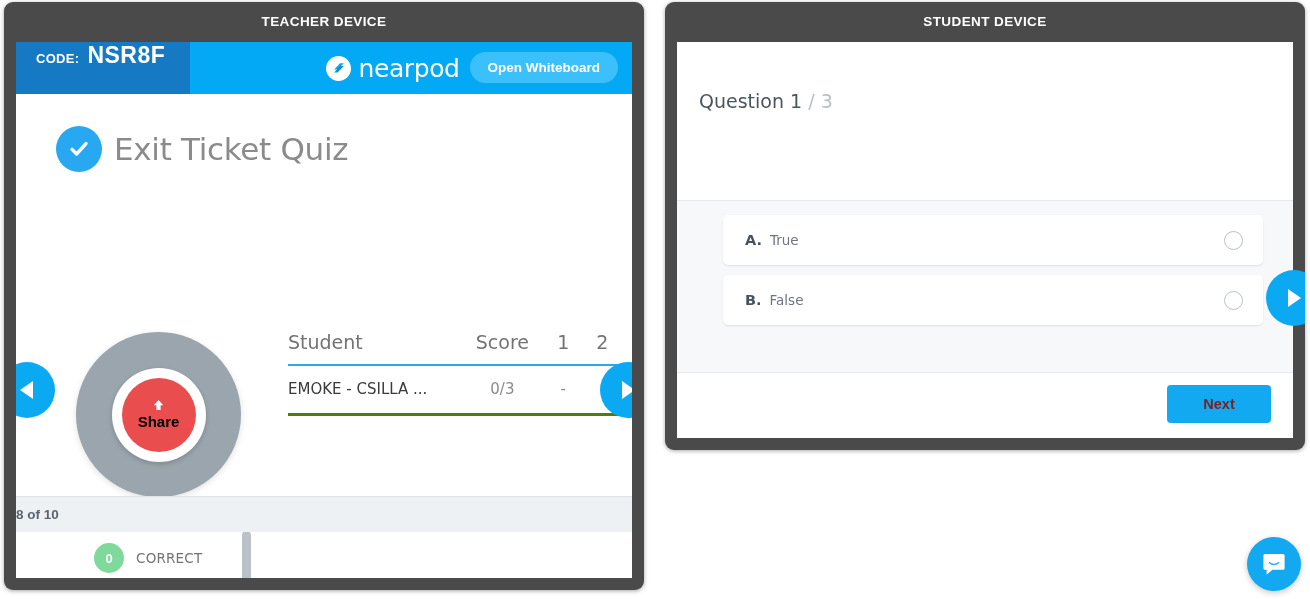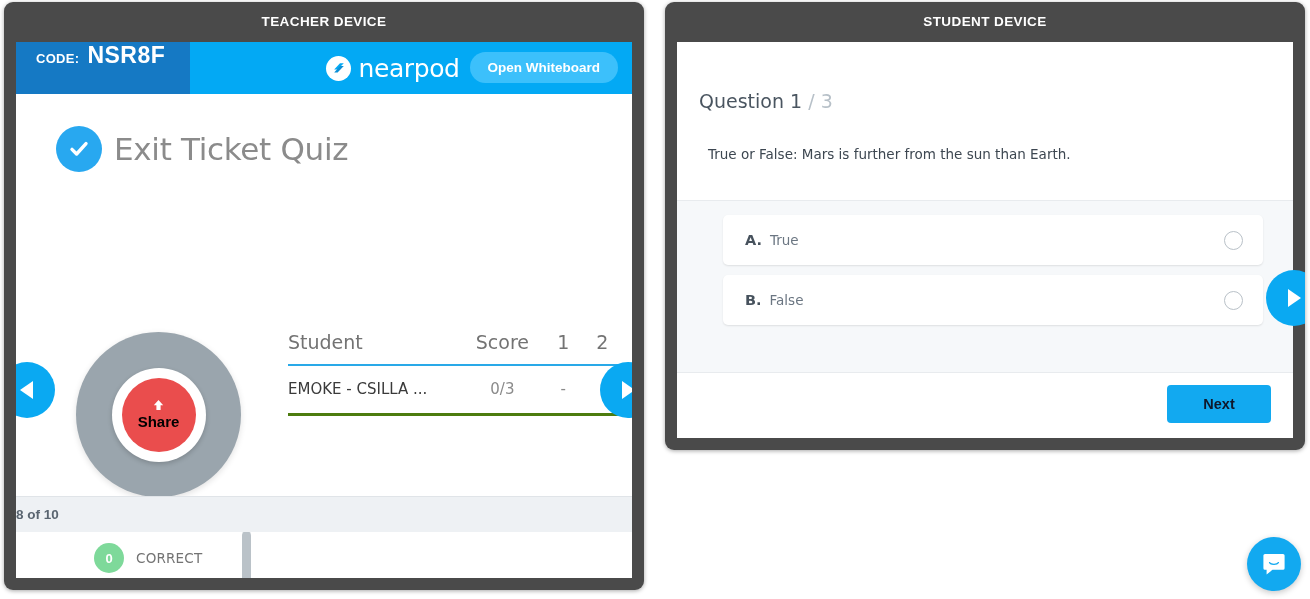--- a/index.html
+++ b/index.html
@@ -244,21 +244,21 @@
     position: absolute; left: 0; right: 0; bottom: 0;
     height: 66px;
     background: #ffffff;
     border-top: 1px solid #e8ebee;
   }
   .s-next-btn {
     position: absolute; right: 22px; top: 12px;
     width: 104px; height: 38px;
     background: #12a9f0;
     border: none; border-radius: 4px;
-    color: #0f172a; font-size: 14.5px; font-weight: bold;
+    color: #7f1d1d; font-size: 14.5px; font-weight: bold;
     cursor: pointer;
     font-family: "Liberation Sans", sans-serif;
   }
   
   .intercom {
     position: absolute;
     right: 9px; bottom: 8px;
     width: 54px; height: 54px;
     border-radius: 50%;
     background: #12a9f0;
@@ -377,21 +377,20 @@
 
     <div class="device-screen">
 
       <div class="s-question-area">
         <div class="s-qnum">
           <span>Question</span>
           <span>1</span>
           <span class="slash">/</span>
           <span class="slash">3</span>
         </div>
-        <div class="s-qtext">True or False: Mars is further from the sun than Earth.</div>
       </div>
 
       <div class="s-answers">
         <div class="s-option">
           <span class="s-opt-letter">A.</span>
           <span class="s-opt-text">True</span>
           <span class="s-radio"></span>
         </div>
         <div class="s-option">
           <span class="s-opt-letter">B.</span>

